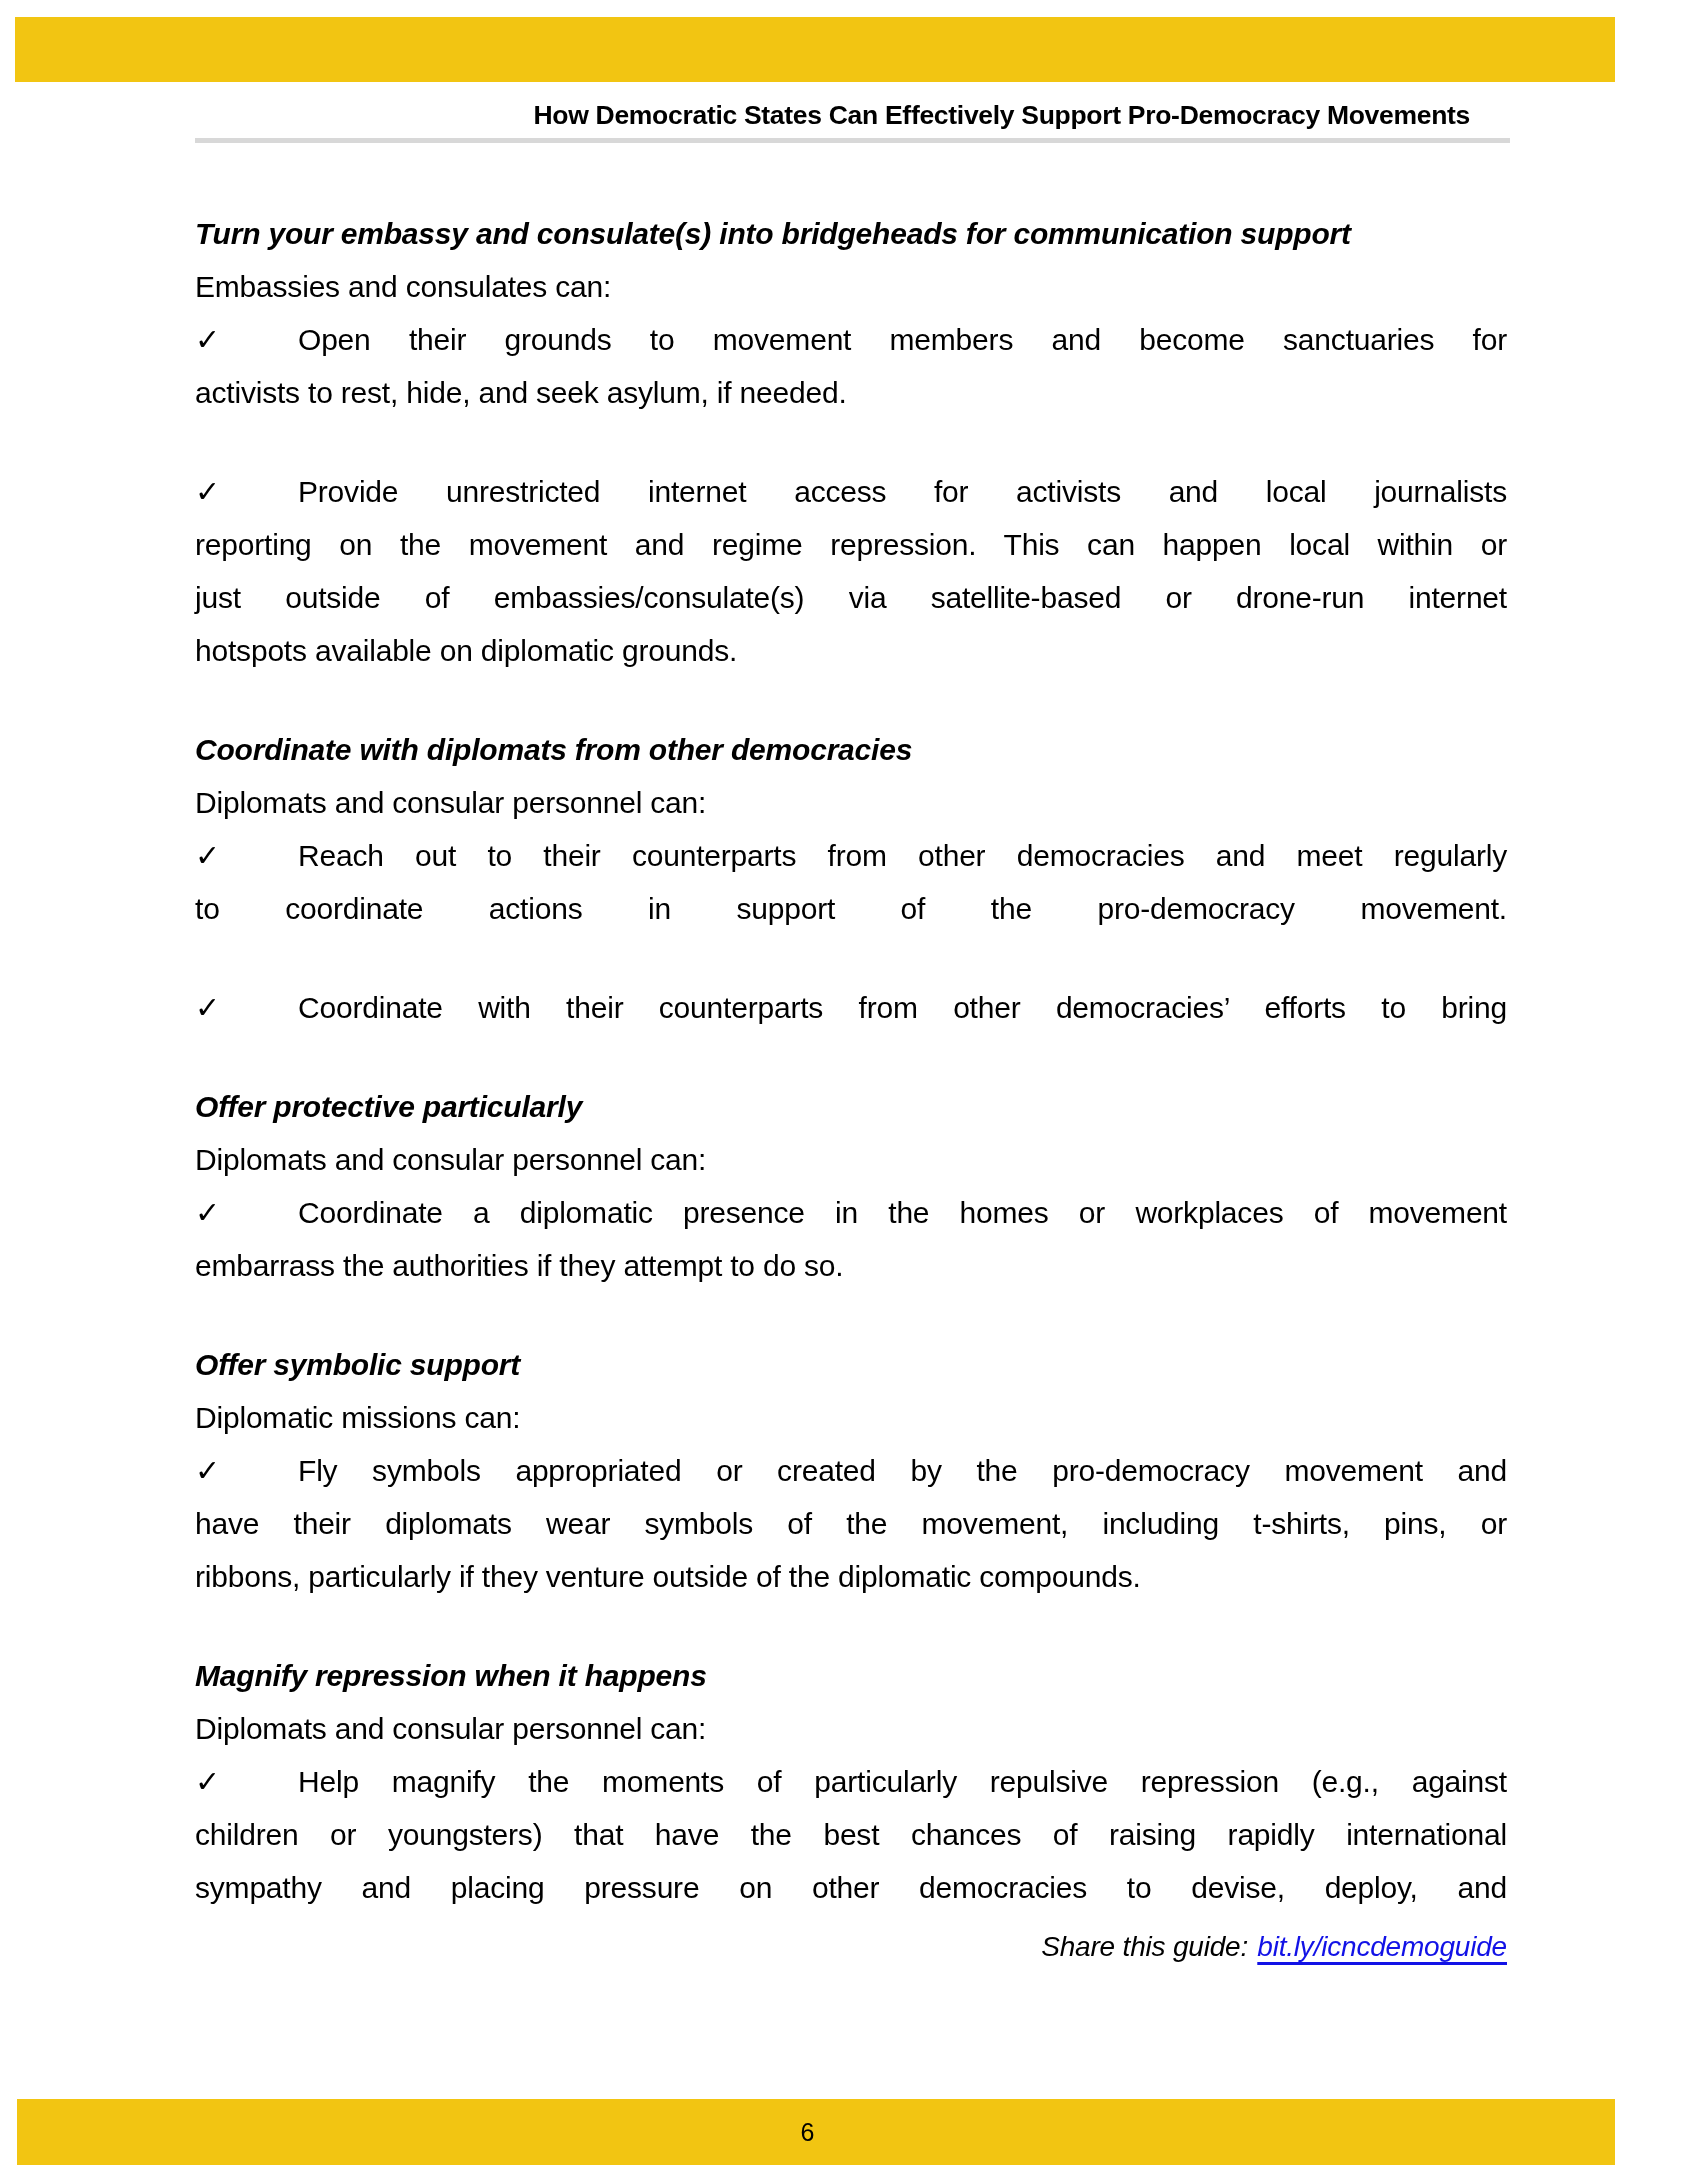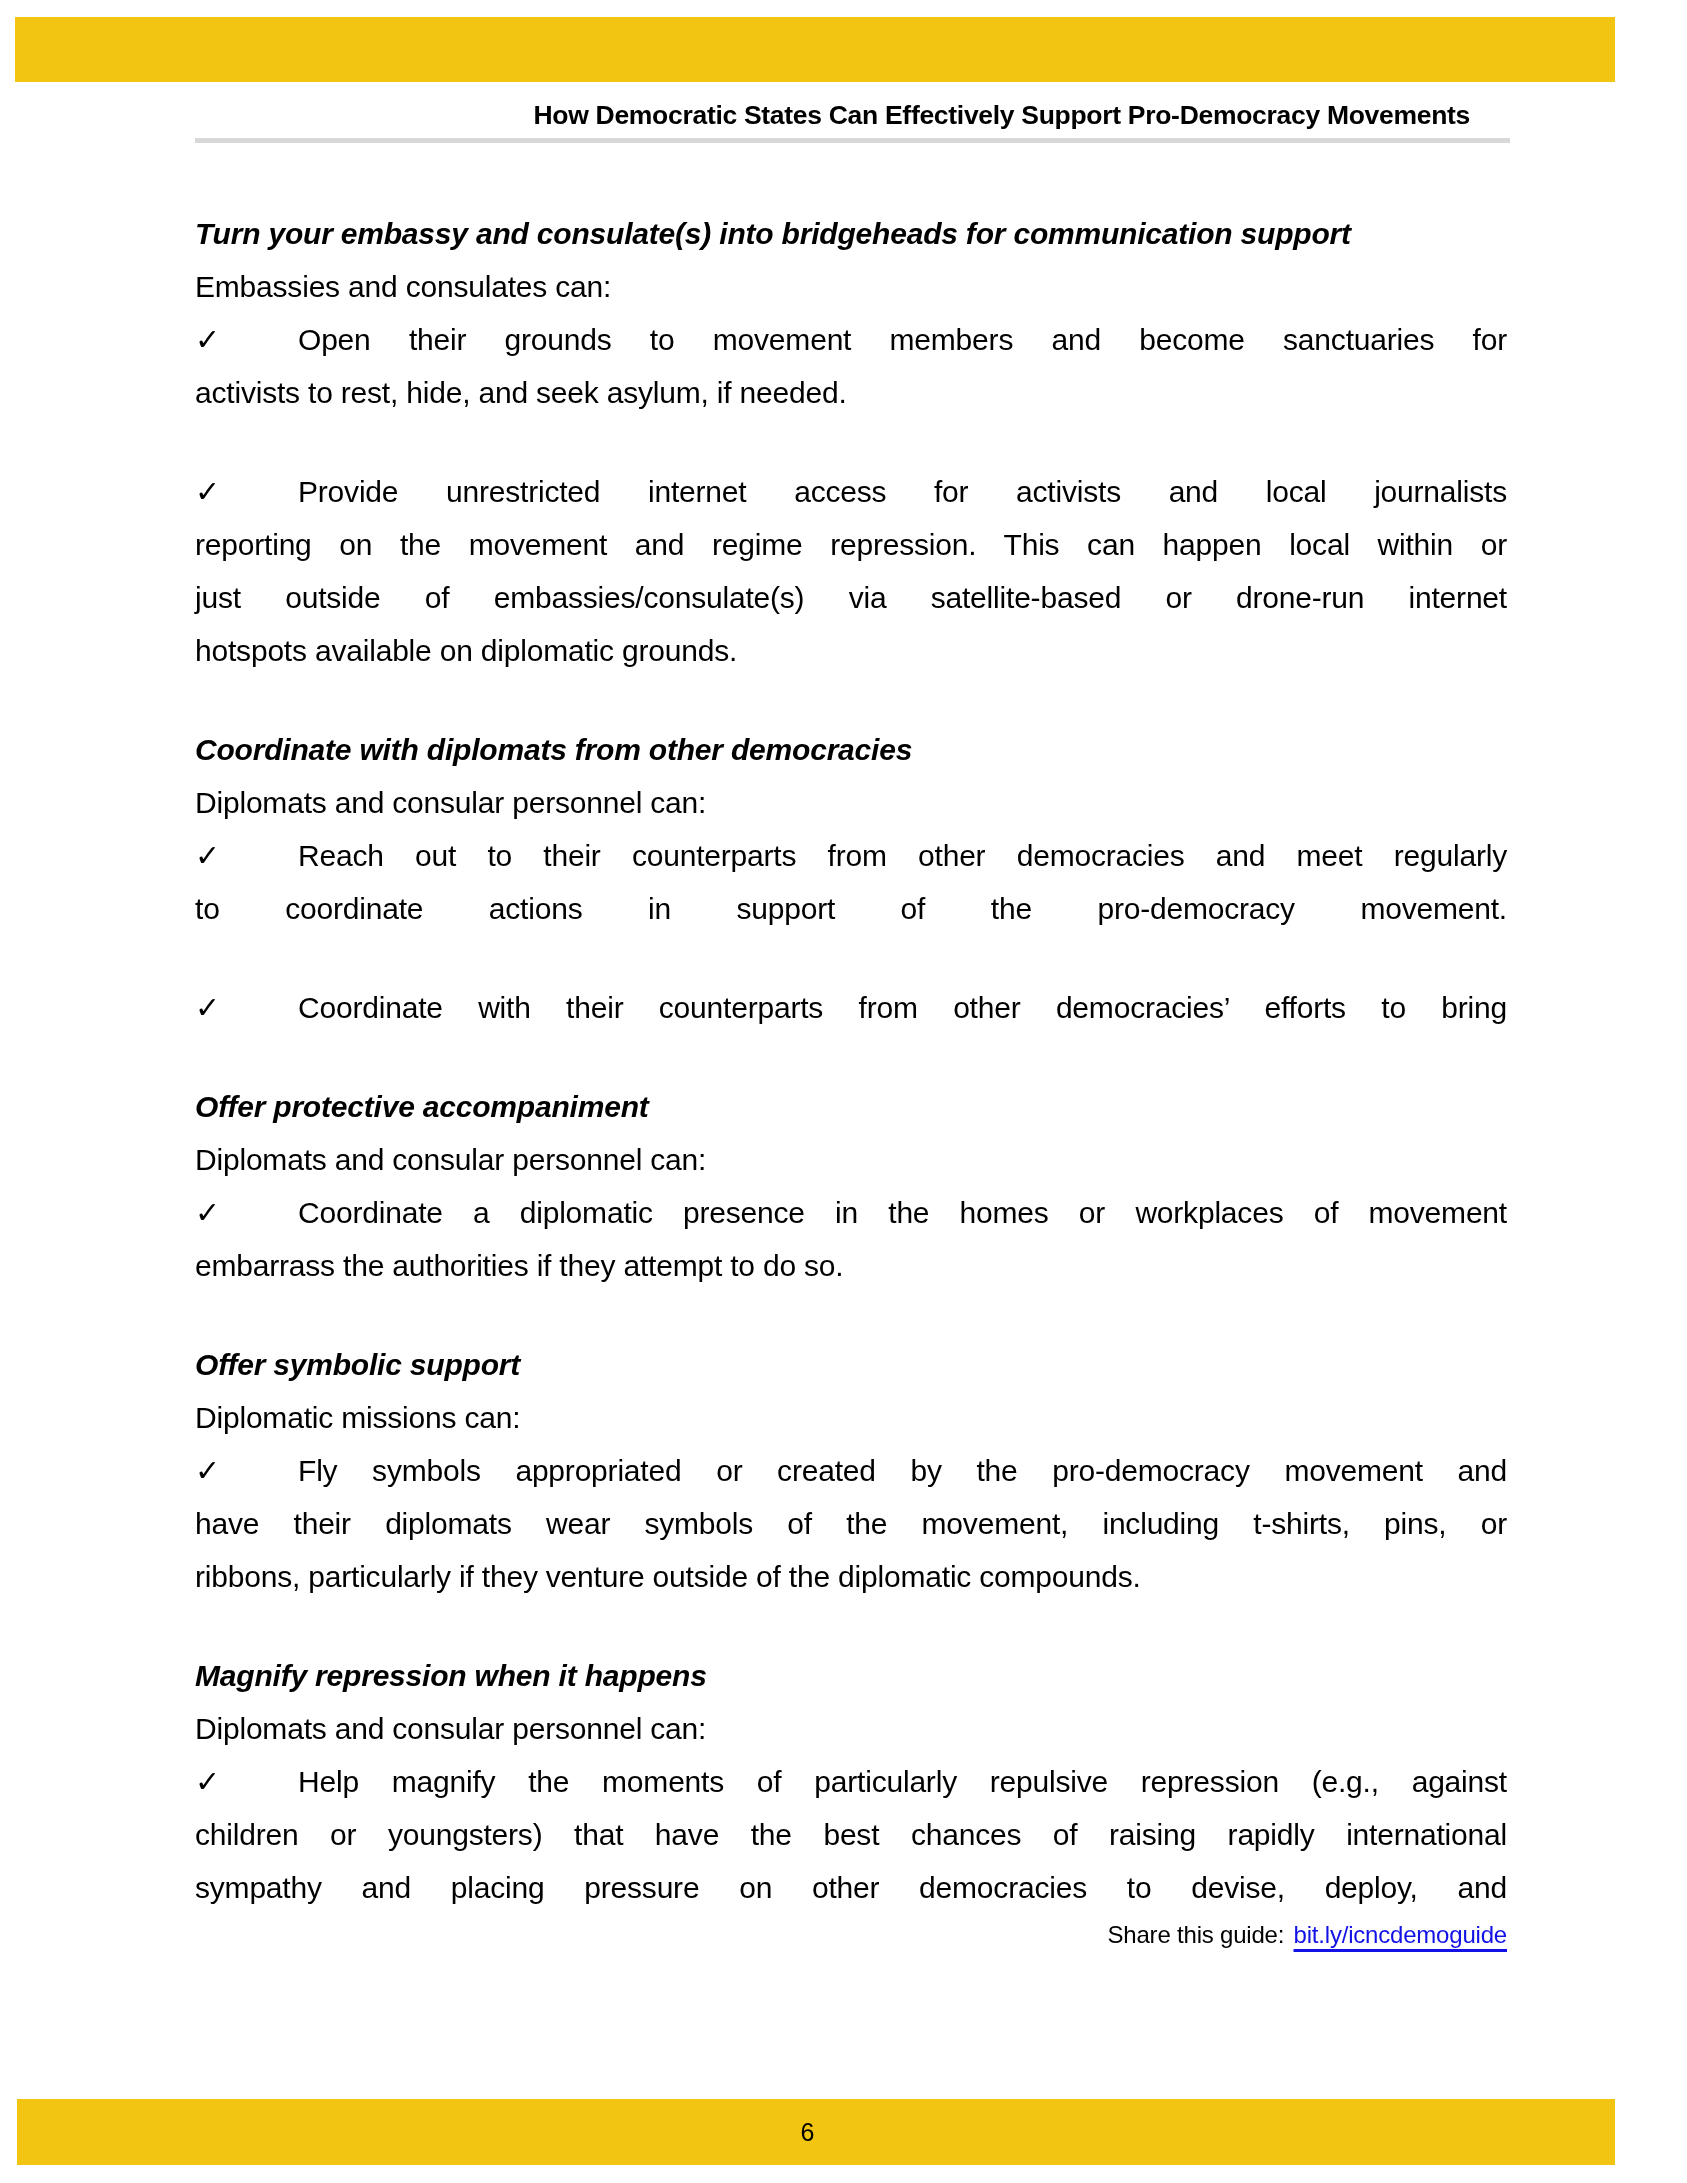--- a/index.html
+++ b/index.html
@@ -60,23 +60,24 @@
     text-align-last:justify;
   }
   .para + .para{margin-top:46px;}
   .check{
     display:inline-block;
     width:103px;
     font-family:"DejaVu Sans",sans-serif;
   }
   .share{
     text-align:right;
-    font-size:24px;
+    font-style:italic;
+    font-size:28px;
     line-height:41px;
-    margin-top:0;
+    margin-top:12px;
   }
   .share-link{
     color:var(--blue);
     text-decoration:underline;
     text-decoration-thickness:2.6px;
     text-underline-offset:6px;
     margin-left:9.3px;
     cursor:pointer;
   }
   .footer-bar{
@@ -126,21 +127,21 @@
       <div class="para">
         <div class="line j"><span class="check">✓</span><span>Reach out to their counterparts from other democracies and meet regularly</span></div>
         <div class="line j">to coordinate actions in support of the pro-democracy movement.</div>
       </div>
       <div class="para">
         <div class="line j"><span class="check">✓</span><span>Coordinate with their counterparts from other democracies’ efforts to bring</span></div>
       </div>
     </section>
 
     <section class="sec">
-      <div class="h">Offer protective accompaniment</div>
+      <div class="h">Offer protective particularly</div>
       <div class="line">Diplomats and consular personnel can:</div>
       <div class="para">
         <div class="line j"><span class="check">✓</span><span>Coordinate a diplomatic presence in the homes or workplaces of movement</span></div>
         <div class="line">embarrass the authorities if they attempt to do so.</div>
       </div>
     </section>
 
     <section class="sec">
       <div class="h">Offer symbolic support</div>
       <div class="line">Diplomatic missions can:</div>

